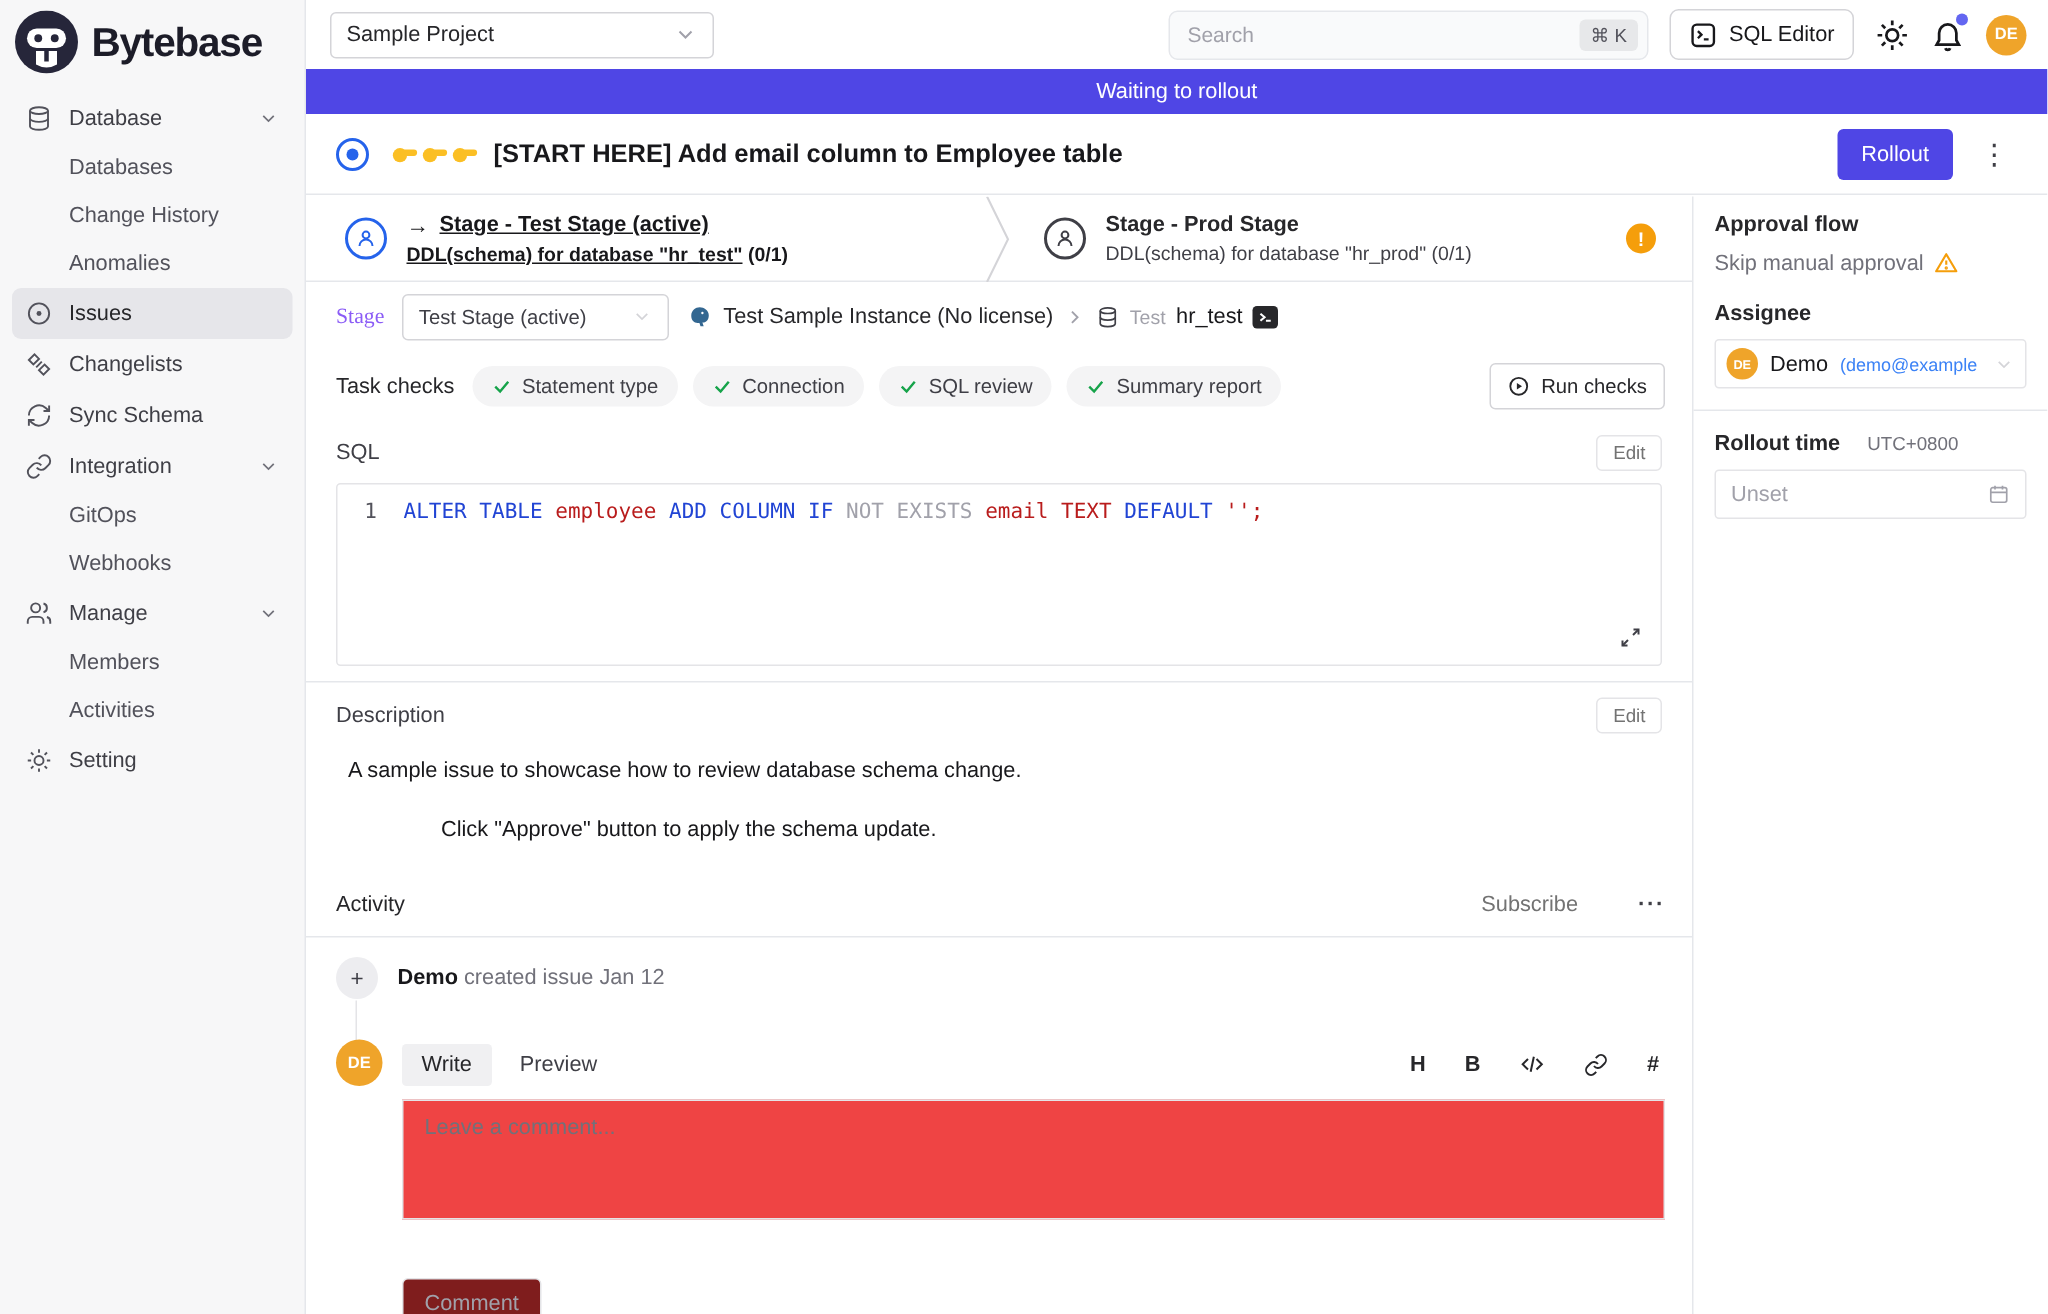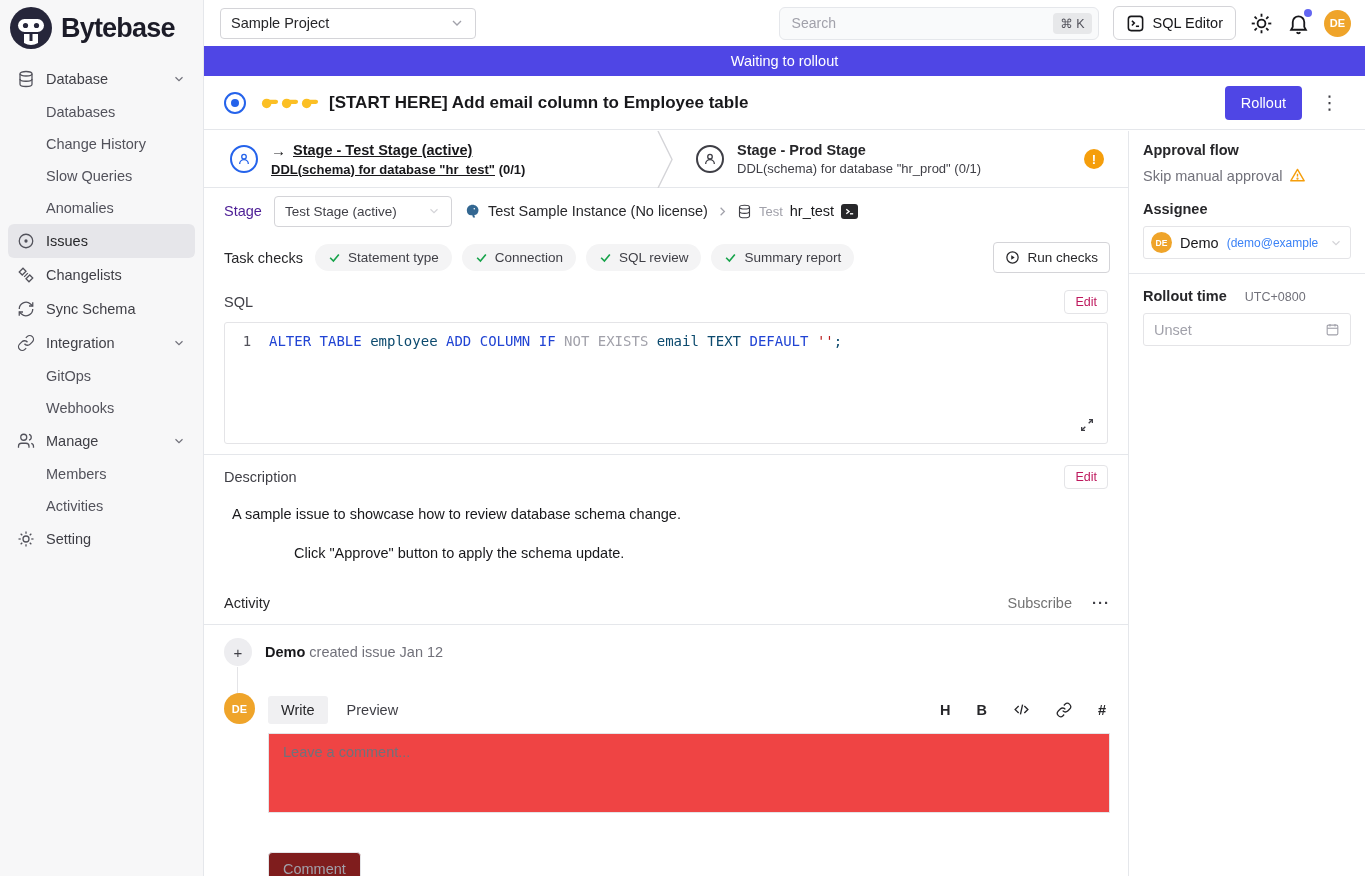--- a/index.html
+++ b/index.html
@@ -98,21 +98,21 @@
   .stage-detail-plain { font-size:13px; color:#3f3f46; }
   .stage-sep { align-self:stretch; }
   .warn-circle {
     margin-left:auto; margin-right:14px; width:20px; height:20px; border-radius:50%;
     background:#f59e0b; color:#fff; font-size:13px; font-weight:700;
     display:flex; align-items:center; justify-content:center;
   }
 
   
   .selector-row { height:46px; display:flex; align-items:center; padding:0 20px; gap:12px; }
-  .selector-label { color:#4c1d95; font-size:14.5px; }
+  .selector-label { color:#8b5cf6; font-size:14.5px;font-family:Liberation Serif, serif; }
   .stage-select {
     width:178px; height:31px; border:1px solid #d4d4d8; border-radius:4px; background:#fff;
     display:flex; align-items:center; padding:0 10px; gap:8px; cursor:pointer;
   }
   .stage-select .lbl { flex:1; font-size:13.5px; color:#3f3f46; }
   .crumb { display:flex; align-items:center; gap:7px; }
   .crumb .inst { font-size:14.5px; font-weight:500; color:#27272a; }
   .crumb .env { font-size:13px; color:#a1a1aa; }
   .crumb .db { font-size:14.5px; font-weight:500; color:#18181b; }
   .mini-term { width:17px; height:15px; background:#27272a; border-radius:3px; display:flex; align-items:center; justify-content:center; cursor:pointer; }
@@ -128,39 +128,39 @@
     margin-left:auto; height:31px; border:1px solid #d4d4d8; border-radius:4px; background:#fff;
     display:flex; align-items:center; gap:7px; padding:0 11px; font-size:13.5px; color:#27272a; cursor:pointer; font-family:inherit;
   }
 
   
   .sql-section { padding:9px 20px 10px 20px; }
   .section-header { display:flex; align-items:center; }
   .section-title { font-size:14.5px; color:#3f3f46; }
   .edit-btn {
     margin-left:auto; border:1px solid #e4e4e7; background:#fff; border-radius:4px;
-    padding:4px 10px; font-size:12.5px; color:#be185d; cursor:pointer; font-family:inherit;
+    padding:4px 10px; font-size:12.5px; color:#737373; cursor:pointer; font-family:inherit;
   }
   .sql-editor { margin-top:8px; border:1px solid #e4e4e7; border-radius:3px; height:122px; position:relative; background:#fff; }
   .code-line { display:flex; padding-top:10px; font-family:"DejaVu Sans Mono","Liberation Mono",monospace; font-size:14px; }
   .line-no { width:44px; text-align:center; color:#52525b; }
   .code { white-space:pre; color:#18181b; }
   .tok-keyword { color:#2144d4; }
   .tok-muted { color:#a1a1aa; }
   .tok-string { color:#b91c1c; }
-  .tok-plain { color:#0c4a6e; }
+  .tok-plain { color:#b91c1c; }
   .expand-icon { position:absolute; right:12px; bottom:10px; color:#3f3f46; cursor:pointer; }
 
   
   .desc-section { border-top:1px solid #e5e7eb; padding:10px 20px 20px 20px; }
   .desc-p1 { margin:17px 0 0 8px; font-size:14.5px; color:#18181b; }
   .desc-p2 { margin:23px 0 0 70px; font-size:14.5px; color:#18181b; }
 
   
-  .activity-header { height:44px; display:flex; align-items:center; padding:0 18px 0 20px; border-bottom:1px solid #e5e7eb; }
+  .activity-header { height:44px; display:flex; align-items:center; padding:0 18px 0 20px; border-bottom:1px solid #e5e7eb;gap:20px; }
   .subscribe-link { margin-left:auto; font-size:14.5px; color:#737373; cursor:pointer; }
   .dots-h { margin-left:20px; color:#3f3f46; font-size:15px; letter-spacing:1px; cursor:pointer; font-weight:700; }
   .activity-body { position:relative; }
   .vline { position:absolute; left:33px; top:42px; height:34px; border-left:1px solid #e4e4e7; }
   .feed-item { display:flex; align-items:center; gap:13px; padding:13px 20px 0 20px; }
   .plus-circle {
     width:28px; height:28px; border-radius:50%; background:#ededf0; color:#3f3f46;
     display:flex; align-items:center; justify-content:center; font-size:15px;
   }
   .feed-text { font-size:14.5px; color:#71717a; }
@@ -258,23 +258,20 @@
           <svg width="14" height="14" viewBox="0 0 24 24" fill="none" stroke="currentColor" stroke-width="2">
             <polyline points="6 9 12 15 18 9"></polyline>
           </svg>
         </span>
     </div>
     <div class="nav-item sub">
         <span class="lbl">Databases</span>
       </div>
     <div class="nav-item sub">
         <span class="lbl">Change History</span>
-      </div>
-    <div class="nav-item sub">
-        <span class="lbl">Slow Queries</span>
       </div>
     <div class="nav-item sub">
         <span class="lbl">Anomalies</span>
       </div>
 
     <div class="nav-item active">
       <span class="nav-icon">
         <svg width="18" height="18" viewBox="0 0 24 24" fill="none" stroke="currentColor" stroke-width="1.7">
             <circle cx="12" cy="12" r="9"></circle>
             <circle cx="12" cy="12" r="2.2" fill="currentColor" stroke="none"></circle>

